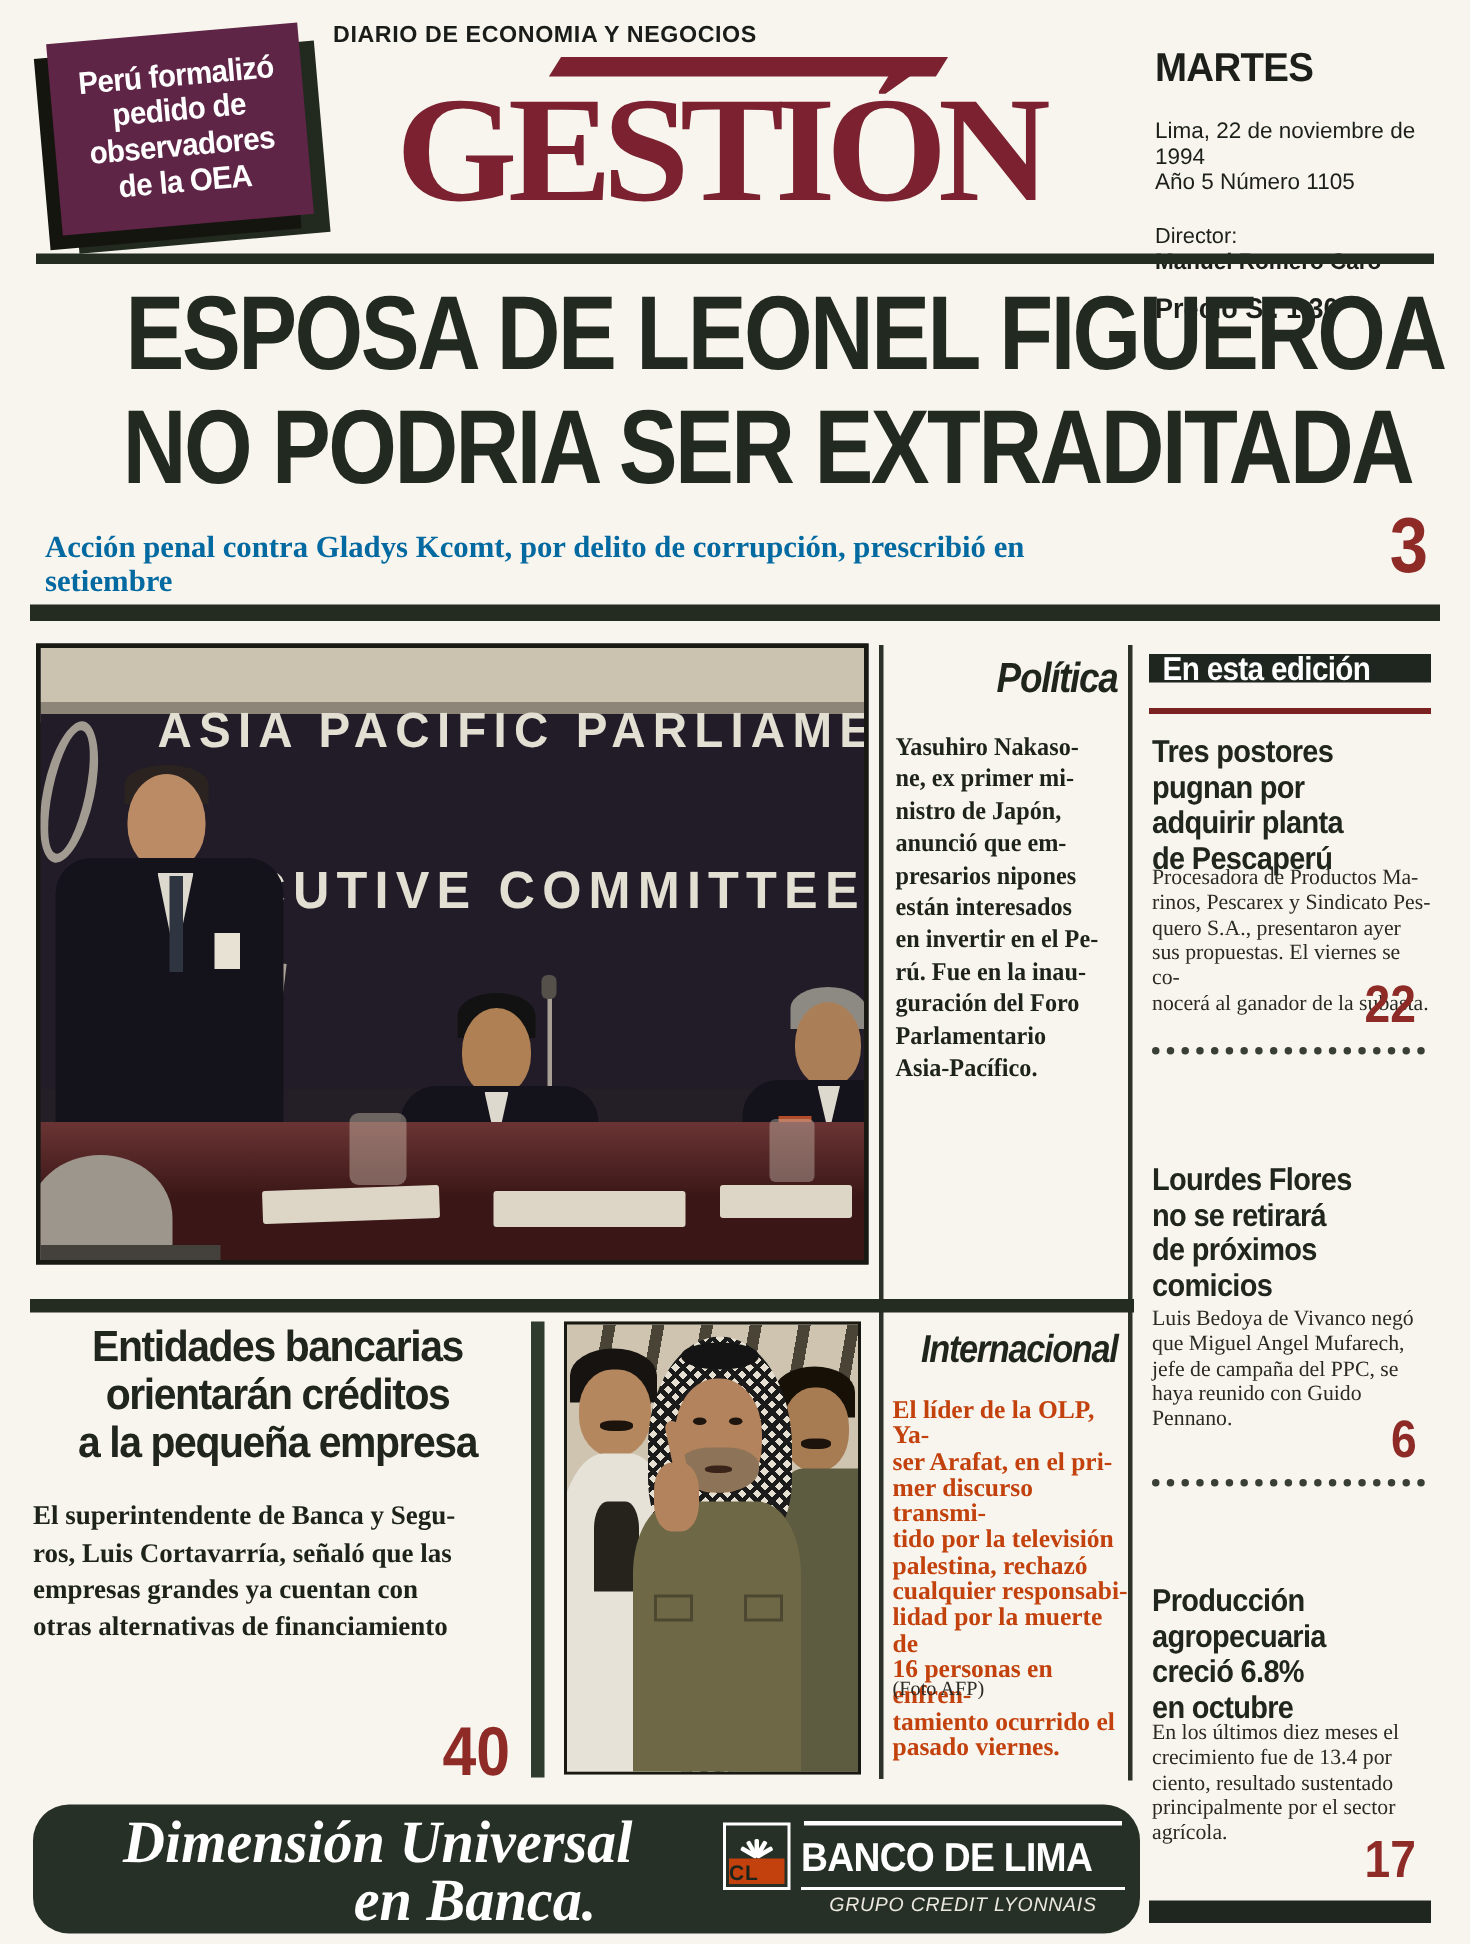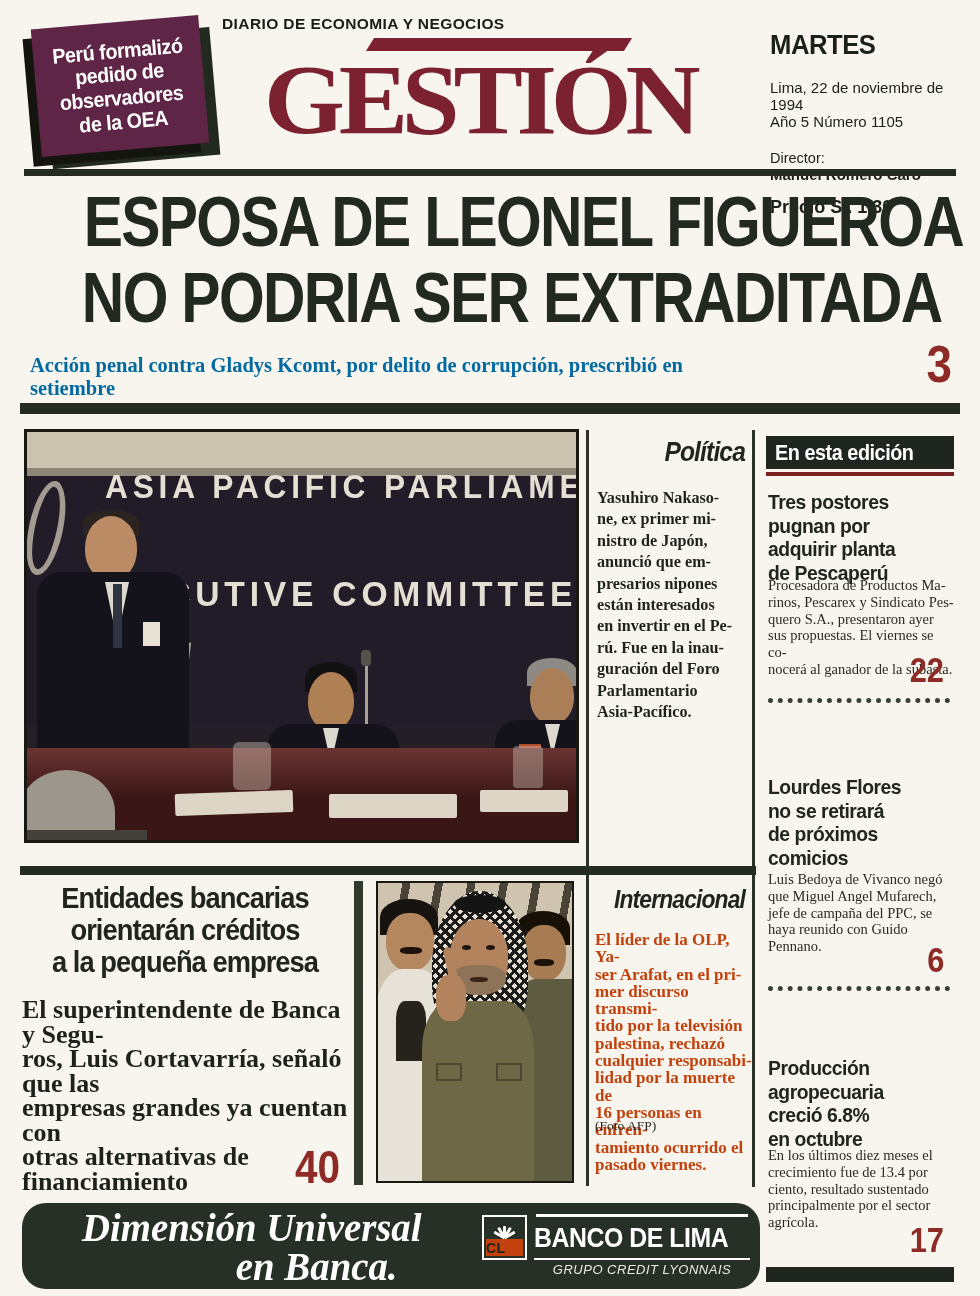--- a/index.html
+++ b/index.html
@@ -56,41 +56,41 @@
   .politica-label{left:595px;width:150px;top:436px;font-size:28px;}
   .intl-label{left:593px;width:152px;top:884px;font-size:26px;}
   .politica-body{position:absolute;left:597px;top:487px;width:160px;font-family:"Liberation Serif",serif;
         font-weight:bold;font-size:17px;line-height:21.4px;color:#1d221b;transform:scaleX(.95);transform-origin:left top;}
   .intl-body{position:absolute;left:595px;top:931px;width:157px;font-family:Liberation Serif, serif;
         font-weight:bold;font-size:17px;line-height:17.3px;color:#c2410c;}
   .intl-credit{position:absolute;left:595px;top:1118px;font-family:"Liberation Serif",serif;font-size:13.5px;color:#2a2a24;}
 
   
   .sidebar{position:absolute;left:766px;top:430px;width:188px;height:860px;}
-  .edition-box{position:absolute;left:0;top:6px;width:188px;height:33px;background:#1f2620;color:#fff;
+  .edition-box{position:absolute;left:0;top:6px;width:188px;height:19px;background:#1f2620;color:#fff;
         display:flex;align-items:center;padding-left:9px;}
   .edition-box span{font-weight:bold;font-size:22px;transform:scaleX(.9);transform-origin:left;letter-spacing:-.5px;}
   .edition-rule{position:absolute;left:0;top:42px;width:188px;height:4px;background:var(--rulered);}
   .sb-title{position:absolute;left:2px;width:186px;font-weight:bold;font-size:21px;line-height:23.5px;
         color:#20261e;letter-spacing:-.5px;transform:scaleX(.92);transform-origin:left top;}
   .sb-body{position:absolute;left:2px;width:186px;font-family:"Liberation Serif",serif;font-size:14.5px;
         line-height:16.8px;color:#2a2a24;}
   .sb-page{position:absolute;right:10px;font-size:35px;font-weight:bold;color:var(--red);
         transform:scaleX(.88);transform-origin:right;}
   .sb-dots{position:absolute;left:2px;width:182px;border-top:5px dotted #3a3f36;}
   .t1{top:60px;} .b1{top:147px;} .p1{top:220px;} .d1{top:268px;}
   .t2{top:345px;} .b2{top:441px;} .p2{top:510px;} .d2{top:556px;}
   .t3{top:626px;} .b3{top:717px;} .p3{top:790px;}
   .sidebar-endbar{position:absolute;left:0;top:837px;width:188px;height:15px;background:#1f2620;}
 
   
   .banking-title{position:absolute;left:20px;width:330px;top:882px;text-align:center;font-weight:bold;
         font-size:29px;line-height:32px;color:#20261e;letter-spacing:-1px;transform:scaleX(.94);transform-origin:center top;}
   .banking-body{position:absolute;left:22px;width:330px;top:998px;font-family:"Liberation Serif",serif;
-        font-weight:bold;font-size:26px;line-height:24.5px;color:#1d221b;}
+        font-weight:bold;font-size:18px;line-height:24.5px;color:#1d221b;}
   .pr-40{position:absolute;left:260px;width:80px;top:1140px;text-align:right;font-size:46px;}
 
   
   .photo1{position:absolute;left:24px;top:429px;width:555px;height:414px;border:3px solid #191914;
         background:#241f26;overflow:hidden;}
   .p1-wall{position:absolute;left:0;top:0;width:100%;height:36px;background:#cbc2af;}
   .p1-wall2{position:absolute;left:0;top:36px;width:100%;height:14px;background:#8d8578;}
   .p1-banner{position:absolute;left:0;top:44px;width:100%;height:250px;background:#221c28;}
   .p1-bline{position:absolute;white-space:nowrap;color:#e4dfd3;font-weight:bold;letter-spacing:5px;
         transform:scaleX(.96);transform-origin:left;}

